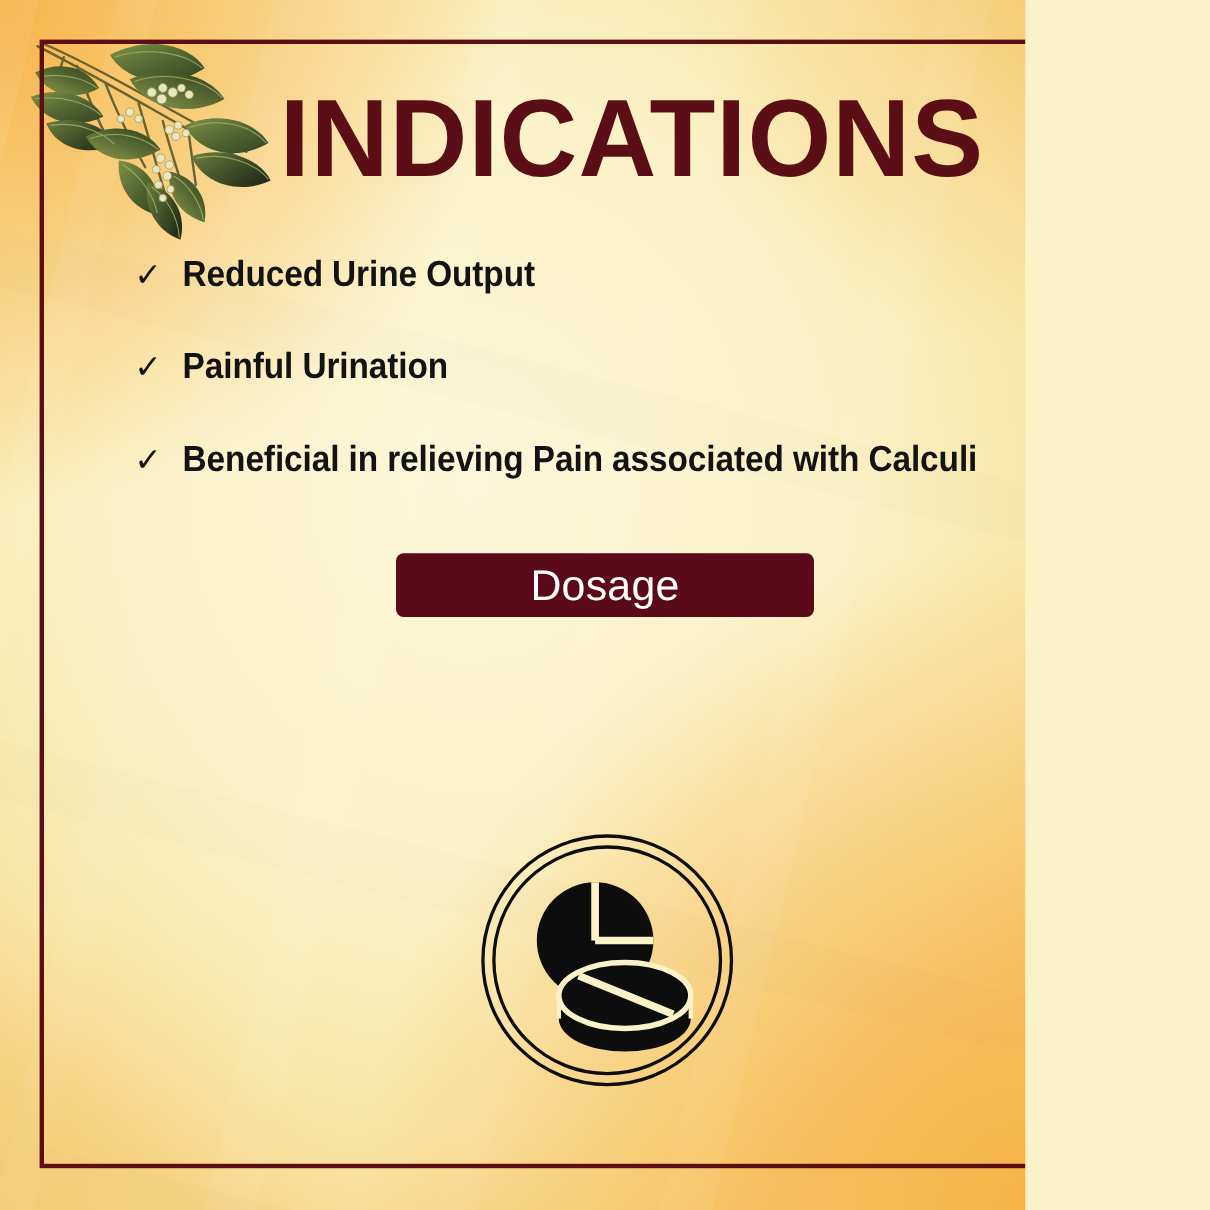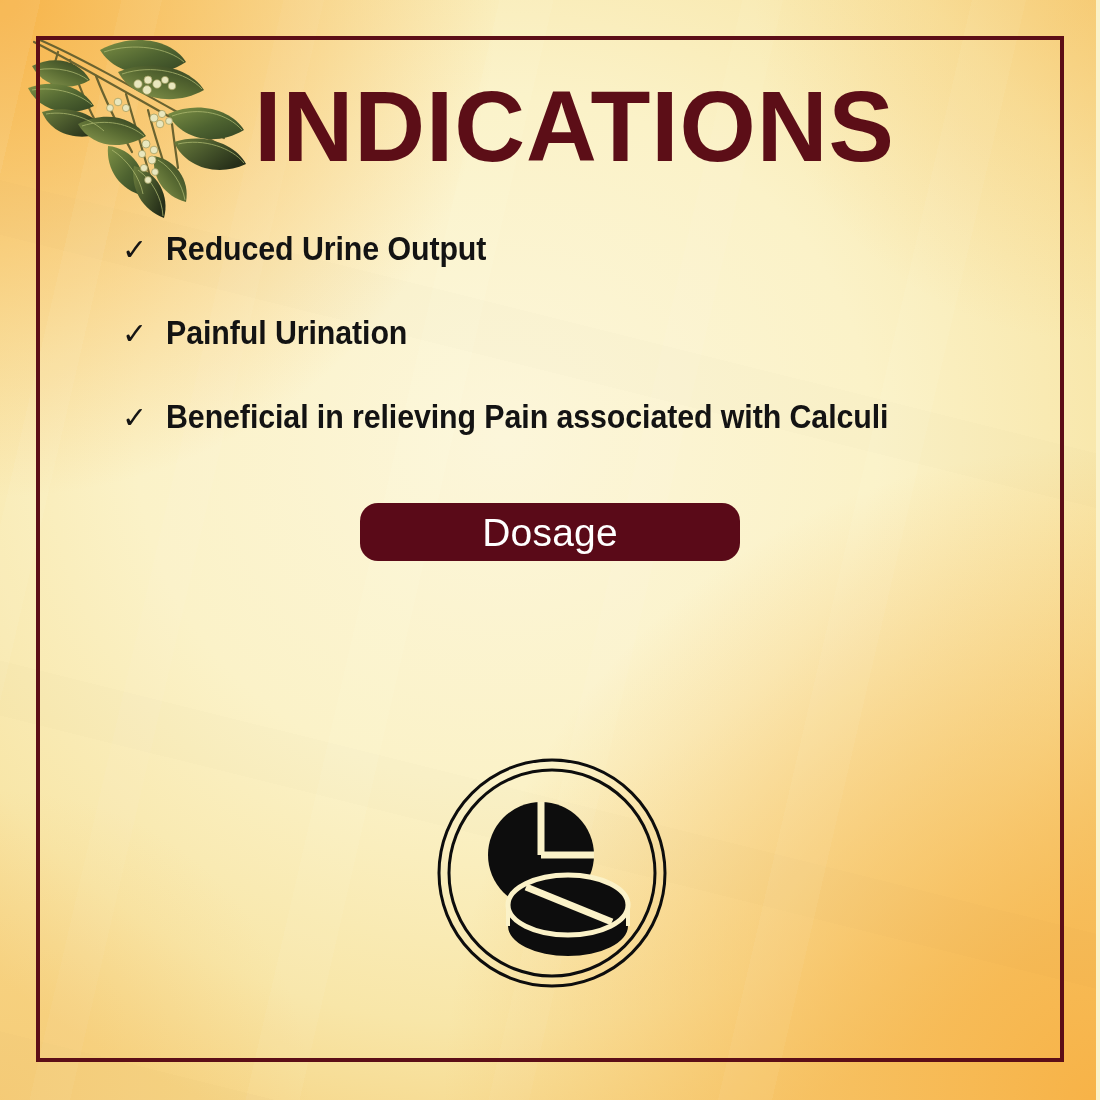--- a/index.html
+++ b/index.html
@@ -13,21 +13,21 @@
   body {
     font-family: "Liberation Sans", sans-serif;
     position: relative;
     background: #FBF2C8;
   }
 
   
   #poster {
     position: absolute;
     inset: 0;
-    width: 1096px;
+    width: 932px;
     height: 1100px;
     background:
       radial-gradient(circle at 0% 0%,   rgba(247,178,70,0.95) 0%,  rgba(247,178,70,0.55) 14%, rgba(247,178,70,0.0) 32%),
       radial-gradient(circle at 100% 100%, rgba(247,178,70,0.98) 0%, rgba(247,178,70,0.60) 18%, rgba(247,178,70,0.0) 42%),
       radial-gradient(circle at 100% 0%,  rgba(247,185,85,0.40) 0%,  rgba(247,185,85,0.0) 22%),
       radial-gradient(circle at 0% 100%,  rgba(247,185,85,0.35) 0%,  rgba(247,185,85,0.0) 20%),
       radial-gradient(ellipse 70% 65% at 46% 40%, #FCF6DA 0%, #FBF2C8 48%, #F8E6A8 82%, #F6D78A 100%);
     overflow: hidden;
   }
 
@@ -110,21 +110,21 @@
   }
 
   
   #dosage-badge {
     position: absolute;
     left: 360px;
     top: 503px;
     width: 380px;
     height: 58px;
     background: #5A0A18;
-    border-radius: 18px;
+    border-radius: 7px;
     display: flex;
     align-items: center;
     justify-content: center;
   }
   #dosage-badge span {
     color: #FFFFFF;
     font-size: 39px;
     font-weight: 400;
     line-height: 1;
     letter-spacing: 0.2px;

